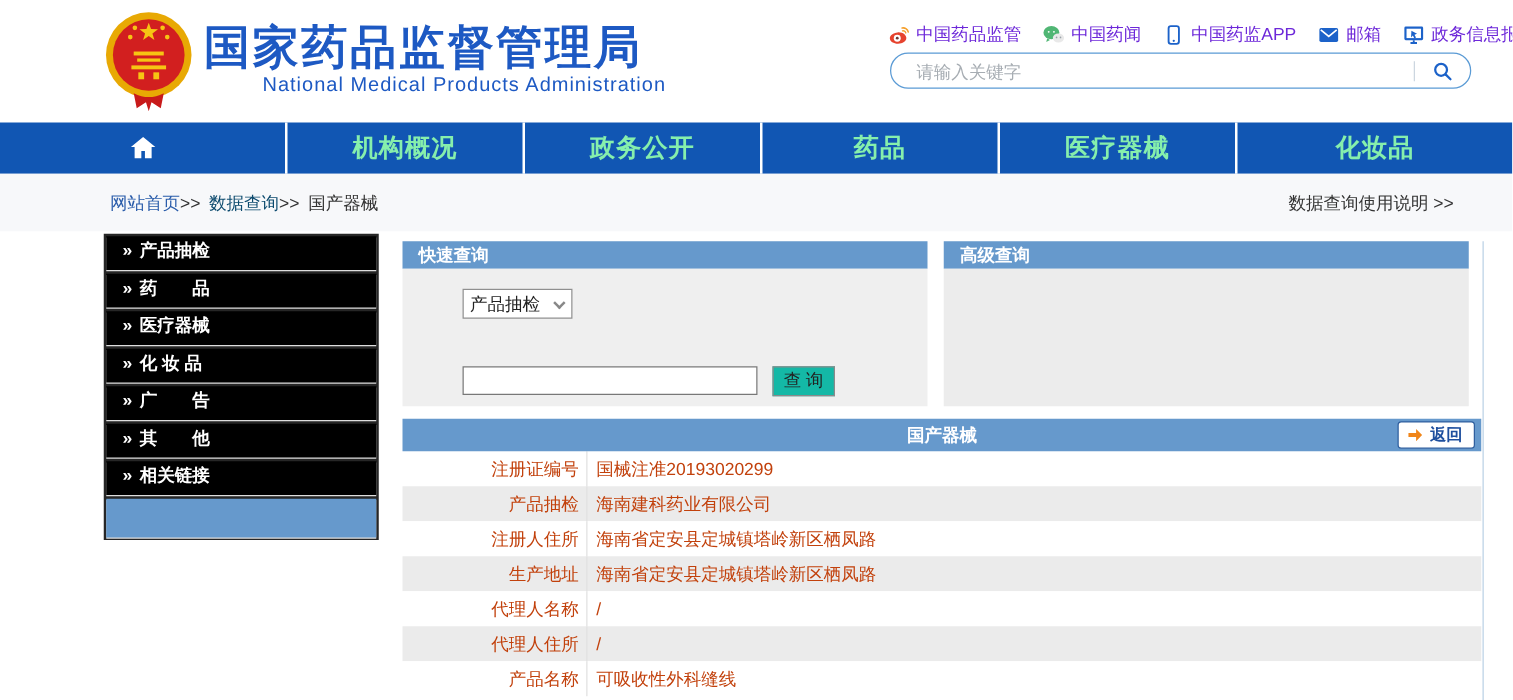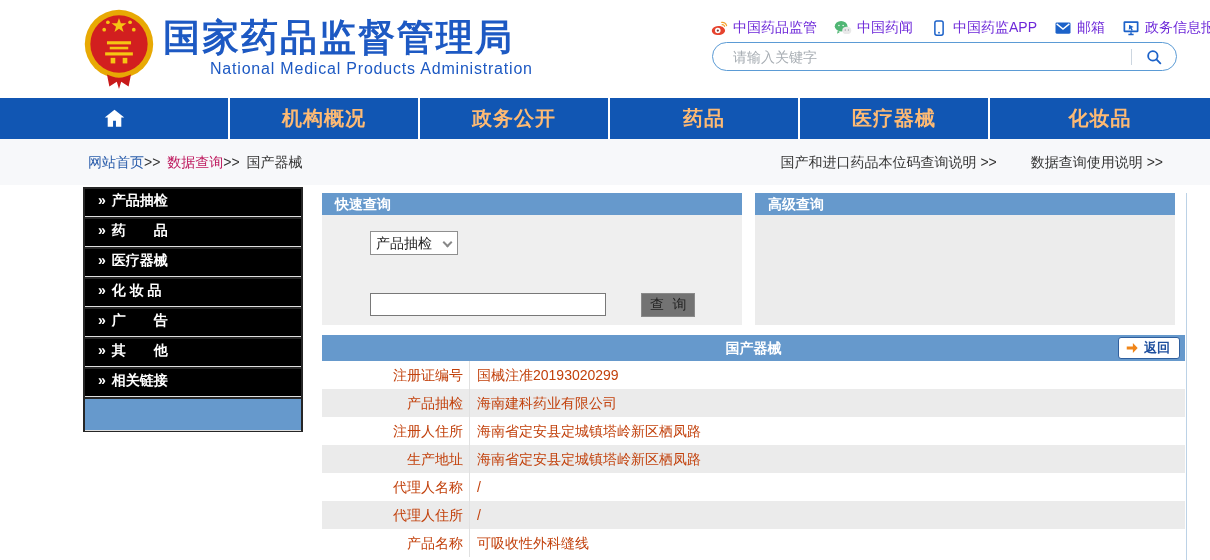--- a/index.html
+++ b/index.html
@@ -28,33 +28,33 @@
                        font-family:"Liberation Sans","DejaVu Sans",sans-serif; }
   .search-pill input::placeholder { color:#a7adb3; }
   .search-divider { width:1px; height:16px; background:#ccd6e0; }
   .search-btn { width:44px; height:100%; border:none; background:transparent; cursor:pointer;
                 display:flex; align-items:center; justify-content:center; }
   .search-btn svg { width:18px; height:18px; }
 
   
   .nav { position:absolute; left:0; top:98px; width:1210px; height:41px; background:#1156b3;
          display:flex; }
-  .nav-item { display:flex; align-items:center; justify-content:center; color:#fdba74;
+  .nav-item { display:flex; align-items:center; justify-content:center; color:#86efac;
               font-size:20px; font-weight:bold; cursor:pointer; letter-spacing:1px; }
   .nav-item + .nav-item { border-left:2px solid #fff; }
   .nav-home { width:228px; }
   .nav-w { width:190px; }
   .nav-last { flex:1; }
   .nav-home svg { width:23px; height:23px; }
 
   
   .crumbbar { position:absolute; left:0; top:139px; width:1210px; height:46px; background:#f7f8fa; }
   .breadcrumb { position:absolute; left:88px; top:15px; font-size:14px; color:#333; white-space:nowrap; }
   .breadcrumb a { color:#2a5caa; text-decoration:none; cursor:pointer; }
-  .crumb-mid { color:#be185d; cursor:pointer; }
+  .crumb-mid { color:#0c4a6e; cursor:pointer; }
   .crumb-sep { color:#333; margin:0 3px 0 0; }
   .help-links { position:absolute; right:47px; top:15px; font-size:14px; color:#333;
                 display:flex; gap:34px; white-space:nowrap; }
   .help-links span { cursor:pointer; }
 
   
   .sidebar { position:absolute; left:83px; top:187px; width:220px; background:#262626;
              padding:2px; display:flex; flex-direction:column; gap:3px; }
   .sidebar-item { background:#000000; height:27px; line-height:23px; color:#fff;
                   font-size:14px; font-weight:bold; padding-left:13px; cursor:pointer;
@@ -76,22 +76,22 @@
                 font-size:14px; color:#222; padding:0 20px 0 5px; appearance:none;
                 -webkit-appearance:none; border-radius:0; cursor:pointer;
                 font-family:"Liberation Sans","DejaVu Sans",sans-serif; }
   .cat-chevron { position:absolute; right:7px; top:8px; width:7px; height:7px;
                  border-right:2px solid #888; border-bottom:2px solid #888;
                  transform:rotate(45deg); pointer-events:none; }
   .kw-input { position:absolute; left:48px; top:78px; width:236px; height:23px;
               border:1px solid #787878; background:#fff; font-size:14px; padding:0 5px;
               outline:none; font-family:"Liberation Sans","DejaVu Sans",sans-serif; }
   .go-btn { position:absolute; left:296px; top:78px; height:24px; padding:0 8px;
-            font-size:14px; color:#222; background:#737373; border:1px solid #8a8a8a;
-            cursor:pointer; font-family:Liberation Mono, monospace;margin-left:23px; }
+            font-size:14px; color:#222; background:#14b8a6; border:1px solid #8a8a8a;
+            cursor:pointer; font-family:Liberation Serif, serif; }
 
   
   .result { position:absolute; left:322px; top:335px; width:863px; }
   .result-head { position:relative; height:26px; background:#6699cc; }
   .result-title { text-align:center; line-height:26px; color:#fff; font-size:14px; font-weight:bold; }
   .back-btn { position:absolute; right:5px; top:2px; height:22px; padding:0 9px 0 6px;
               background:#fff; border:1px solid #2f5f9e; border-radius:3px; cursor:pointer;
               display:flex; align-items:center; gap:5px; }
   .back-btn svg { width:14px; height:14px; }
   .back-btn span { color:#1e4f9e; font-size:13px; font-weight:bold; }
@@ -205,21 +205,20 @@
     <div class="nav-item nav-last">化妆品</div>
   </div>
 
   <div class="crumbbar">
     <div class="breadcrumb">
       <a>网站首页</a><span class="crumb-sep">&gt;&gt;</span>
       <span class="crumb-mid">数据查询</span><span class="crumb-sep">&gt;&gt;</span>
       <span>国产器械</span>
     </div>
     <div class="help-links">
-      <span>国产和进口药品本位码查询说明 &gt;&gt;</span>
       <span>数据查询使用说明 &gt;&gt;</span>
     </div>
   </div>
 
   <div class="sidebar">
     <div class="sidebar-item"><span class="arr">»</span><span>产品抽检</span></div>
     <div class="sidebar-item"><span class="arr">»</span><span>药　　品</span></div>
     <div class="sidebar-item"><span class="arr">»</span><span>医疗器械</span></div>
     <div class="sidebar-item"><span class="arr">»</span><span>化 妆 品</span></div>
     <div class="sidebar-item"><span class="arr">»</span><span>广　　告</span></div>

